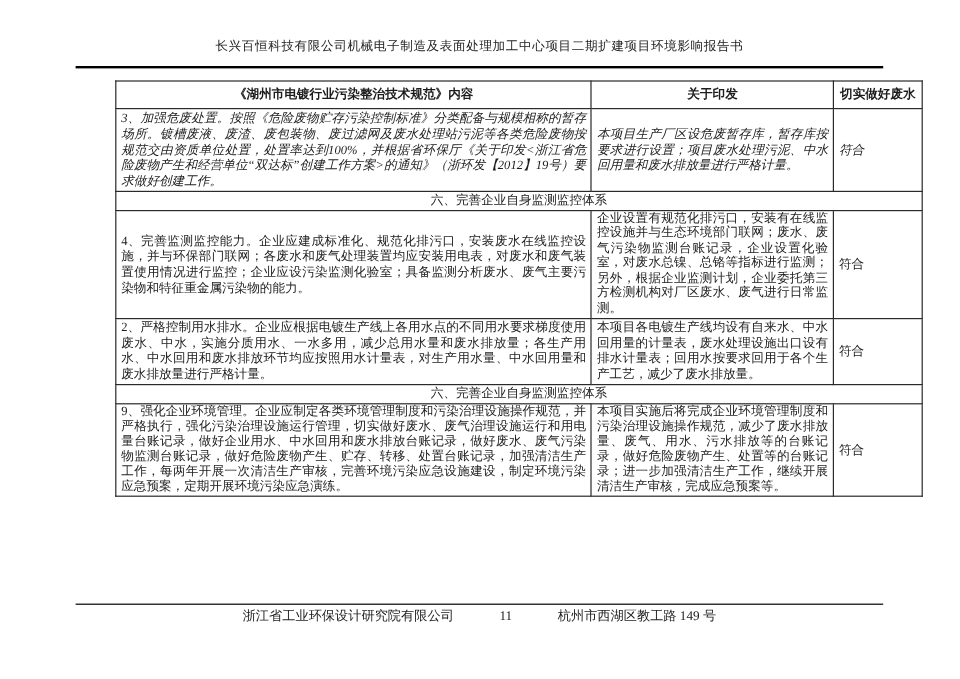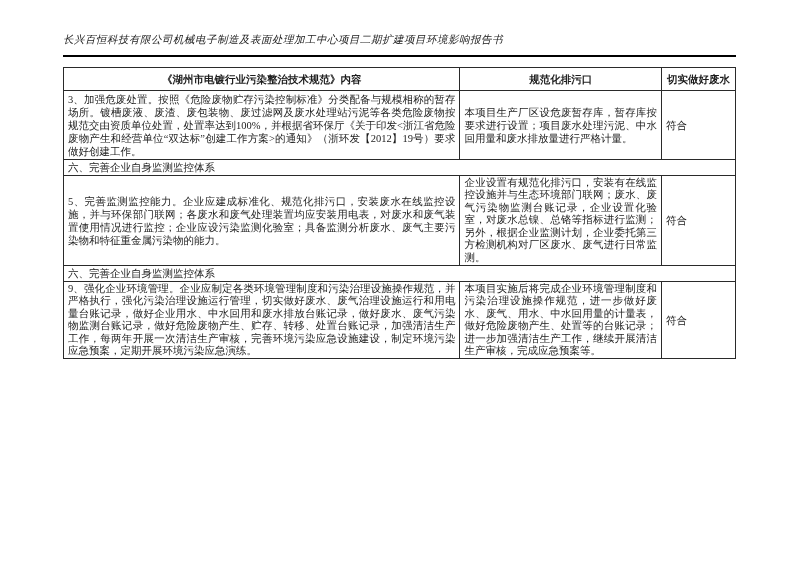--- a/index.html
+++ b/index.html
@@ -9,39 +9,39 @@
     font-family: "Liberation Serif", "DejaVu Serif", serif;
     color: #1c1c1c;
     overflow: hidden;
   }
   .page {
     position: relative;
     width: 800px; height: 566px;
     padding: 33px 64px 0 63px;
   }
   .doc-title {
-    text-align: left;
+    text-align: center;
     font-size: 10.5px;
     line-height: 13px;
     letter-spacing: 0.5px;
     white-space: nowrap;
     color: #222;
-    font-style: italic;
   }
   .header-rule {
     margin-top: 9px;
     border-bottom: 2.5px solid #000;
     width: 100%;
   }
   table.compliance {
     margin-top: 10px;
     width: 100%;
     border-collapse: collapse;
     table-layout: fixed;
     border: 1.5px solid #222;
+    margin-left: 33px;
   }
   table.compliance td, table.compliance th {
     border: 1px solid #2a2a2a;
     font-size: 10.5px;
     line-height: 13px;
     vertical-align: middle;
     overflow: hidden;
     padding: 1px 4px;
   }
   th.col-head {
@@ -56,23 +56,23 @@
     text-justify: inter-character;
   }
   td.comp {
     font-size: 11px;
   }
   td.section {
     height: 15px;
     font-size: 10.5px;
     line-height: 13px;
     padding: 1px 5px;
-    text-align: left;
+    text-align: center;
   }
-  tr.r0 { height: 69px; }
+  tr.r0 { height: 69px; font-style: italic; }
   tr.r2 { height: 90px; }
   tr.r3 { height: 55px; }
   tr.r5 { height: 75px; }
   tr.r2 td.proj, tr.r5 td.proj { line-height: 12.4px; }
   tr.r5 td.req { line-height: 12.4px; }
   .footer {
     position: absolute;
     left: 63px; right: 64px;
     top: 503px;
     border-top: 1.5px solid #000;
@@ -99,43 +99,55 @@
 
   <table class="compliance">
     <colgroup>
       <col style="width:59%">
       <col style="width:30%">
       <col style="width:11%">
     </colgroup>
     <thead>
       <tr>
         <th class="col-head">《湖州市电镀行业污染整治技术规范》内容</th>
-        <th class="col-head">规范化排污口</th>
+        <th class="col-head">关于印发</th>
         <th class="col-head">切实做好废水</th>
       </tr>
     </thead>
     <tbody>
       <tr class="r0">
         <td class="req">3、加强危废处置。按照《危险废物贮存污染控制标准》分类配备与规模相称的暂存场所。镀槽废液、废渣、废包装物、废过滤网及废水处理站污泥等各类危险废物按规范交由资质单位处置，处置率达到100%，并根据省环保厅《关于印发&lt;浙江省危险废物产生和经营单位“双达标”创建工作方案&gt;的通知》（浙环发【2012】19号）要求做好创建工作。</td>
         <td class="proj">本项目生产厂区设危废暂存库，暂存库按要求进行设置；项目废水处理污泥、中水回用量和废水排放量进行严格计量。</td>
         <td class="comp">符合</td>
       </tr>
       <tr>
         <td class="section" colspan="3">六、完善企业自身监测监控体系</td>
       </tr>
       <tr class="r2">
-        <td class="req">5、完善监测监控能力。企业应建成标准化、规范化排污口，安装废水在线监控设施，并与环保部门联网；各废水和废气处理装置均应安装用电表，对废水和废气装置使用情况进行监控；企业应设污染监测化验室；具备监测分析废水、废气主要污染物和特征重金属污染物的能力。</td>
+        <td class="req">4、完善监测监控能力。企业应建成标准化、规范化排污口，安装废水在线监控设施，并与环保部门联网；各废水和废气处理装置均应安装用电表，对废水和废气装置使用情况进行监控；企业应设污染监测化验室；具备监测分析废水、废气主要污染物和特征重金属污染物的能力。</td>
         <td class="proj">企业设置有规范化排污口，安装有在线监控设施并与生态环境部门联网；废水、废气污染物监测台账记录，企业设置化验室，对废水总镍、总铬等指标进行监测；另外，根据企业监测计划，企业委托第三方检测机构对厂区废水、废气进行日常监测。</td>
+        <td class="comp">符合</td>
+      </tr>
+      <tr class="r3">
+        <td class="req">2、严格控制用水排水。企业应根据电镀生产线上各用水点的不同用水要求梯度使用废水、中水，实施分质用水、一水多用，减少总用水量和废水排放量；各生产用水、中水回用和废水排放环节均应按照用水计量表，对生产用水量、中水回用量和废水排放量进行严格计量。</td>
+        <td class="proj">本项目各电镀生产线均设有自来水、中水回用量的计量表，废水处理设施出口设有排水计量表；回用水按要求回用于各个生产工艺，减少了废水排放量。</td>
         <td class="comp">符合</td>
       </tr>
       <tr>
         <td class="section" colspan="3">六、完善企业自身监测监控体系</td>
       </tr>
       <tr class="r5">
         <td class="req">9、强化企业环境管理。企业应制定各类环境管理制度和污染治理设施操作规范，并严格执行，强化污染治理设施运行管理，切实做好废水、废气治理设施运行和用电量台账记录，做好企业用水、中水回用和废水排放台账记录，做好废水、废气污染物监测台账记录，做好危险废物产生、贮存、转移、处置台账记录，加强清洁生产工作，每两年开展一次清洁生产审核，完善环境污染应急设施建设，制定环境污染应急预案，定期开展环境污染应急演练。</td>
-        <td class="proj">本项目实施后将完成企业环境管理制度和污染治理设施操作规范，进一步做好废水、废气、用水、中水回用量的计量表，做好危险废物产生、处置等的台账记录；进一步加强清洁生产工作，继续开展清洁生产审核，完成应急预案等。</td>
+        <td class="proj">本项目实施后将完成企业环境管理制度和污染治理设施操作规范，减少了废水排放量、废气、用水、污水排放等的台账记录，做好危险废物产生、处置等的台账记录；进一步加强清洁生产工作，继续开展清洁生产审核，完成应急预案等。</td>
         <td class="comp">符合</td>
       </tr>
     </tbody>
   </table>
 
+  <div class="footer">
+    <div class="footer-line">
+      <span>浙江省工业环保设计研究院有限公司</span>
+      <span>11</span>
+      <span>杭州市西湖区教工路 149 号</span>
+    </div>
+  </div>
 
 </div>
 
 </body></html>

